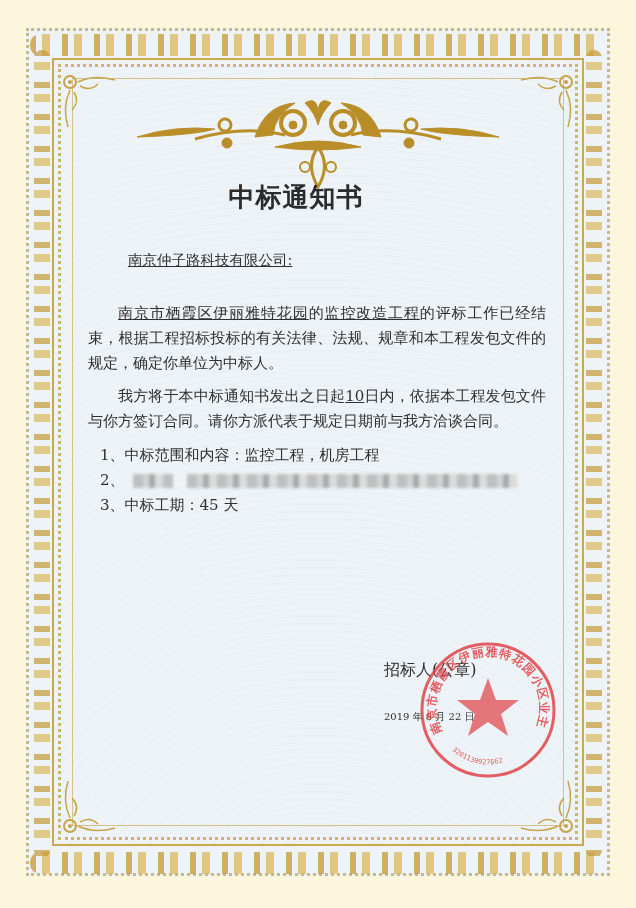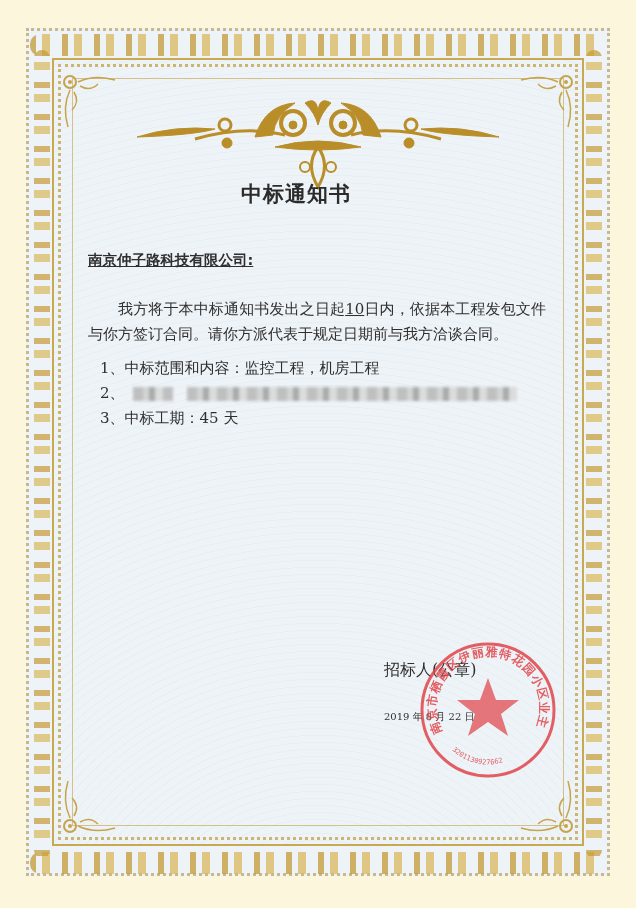--- a/index.html
+++ b/index.html
@@ -74,41 +74,42 @@
     .ornament {
       position: absolute;
       left: 135px; top: 95px; width: 366px; height: 120px;
       z-index: 3;
     }
     .title {
       position: absolute;
       left: 0; width: 592px; top: 180px;
       text-align: center;
       font-family: "DejaVu Sans", "Liberation Sans", sans-serif;
-      font-size: 21px; font-weight: bold; color: #2b2b2b;
+      font-size: 26px; font-weight: bold; color: #2b2b2b;
       letter-spacing: 1px;
       z-index: 3;
     }
     .content {
       position: absolute;
       left: 88px; top: 248px; width: 458px;
       font-size: 15px; color: #2f2f2f;
       line-height: 25px;
       z-index: 3;
     }
     .addressee {
-      font-weight: bold;
+      font-weight: normal;
       text-decoration: underline;
       font-family: "DejaVu Sans", "Liberation Sans", sans-serif;
       font-size: 14.5px;
+      margin-left: 40px;
     }
     .para { text-indent: 30px; margin: 0; text-align: justify; }
     .u { text-decoration: underline; }
     .p1 { margin-top: 28px; }
-    .p2 { margin-top: 24px; }
+    .p2 { margin-top: 8px; }
     .p3 { margin-top: 28px; }
     .list { margin-top: 9px; padding-left: 12px; }
     .list-item { height: 25px; white-space: nowrap; }
     .blur-box {
       display: inline-block;
       vertical-align: middle;
       height: 14px;
       background: repeating-linear-gradient(90deg, #b7b7b7 0 10px, #cfcfcf 10px 16px, #9e9e9e 16px 22px, #d8d8d8 22px 30px);
       filter: blur(1.5px);
       opacity: 0.85;
@@ -180,20 +181,21 @@
     <circle cx="170" cy="72" r="5" fill="none" stroke-width="2"></circle>
     <circle cx="196" cy="72" r="5" fill="none" stroke-width="2"></circle>
   </g>
 </svg>
 
 <div class="title">中标通知书</div>
 
 <div class="content">
   <div class="addressee">南京仲子路科技有限公司:</div>
 
+  <p class="para p1"><span class="u">南京市栖霞区伊丽雅特花园</span><span>的</span><span class="u">监控改造工程</span><span>的评标工作已经结束，根据工程招标投标的有关法律、法规、规章和本工程发包文件的规定，确定你单位为中标人。</span></p>
 
   <p class="para p2"><span>我方将于本中标通知书发出之日起</span><span class="u">10</span><span>日内，依据本工程发包文件与你方签订合同。请你方派代表于规定日期前与我方洽谈合同。</span></p>
 
 
   <div class="list">
     <div class="list-item">
       <span>1、</span><span>中标范围和内容：监控工程，机房工程</span>
     </div>
     <div class="list-item">
       <span>2、</span><span class="blur-box" style="width:40px;margin-left:8px;"></span><span class="blur-box" style="width:330px;margin-left:14px;"></span>

